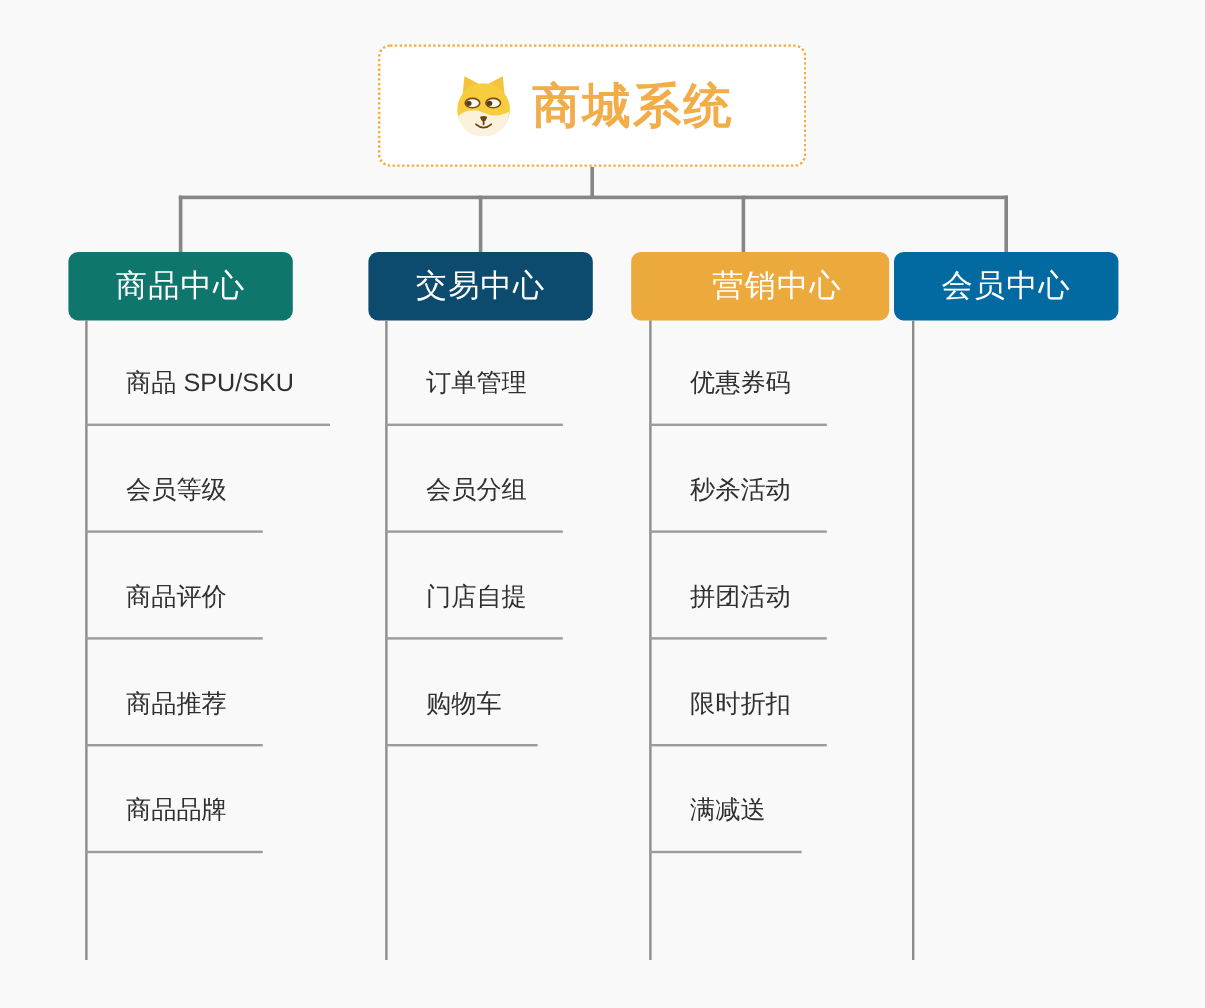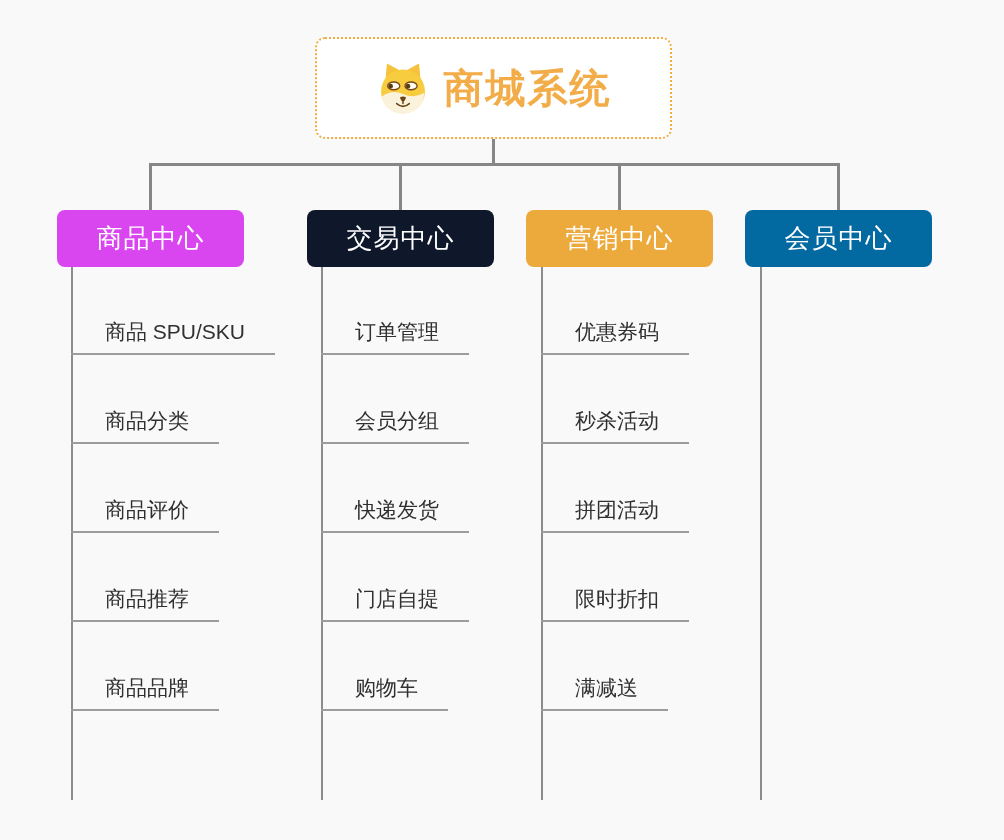--- a/index.html
+++ b/index.html
@@ -26,31 +26,31 @@
   .root-label{
     font-size:40px;font-weight:600;color:#f2ac48;letter-spacing:2px;white-space:nowrap;
   }
 
   
   .branch-box{
     position:absolute;top:210px;width:187px;height:57px;border-radius:8px;
     display:flex;align-items:center;justify-content:center;
     color:#ffffff;font-size:26px;letter-spacing:1px;
   }
-  .b0{background:#d946ef;}
-  .b1{background:#0f172a;}
-  .b2{background:#ecaa3d;}
+  .b0{background:#0f766e;}
+  .b1{background:#0c4a6e;}
+  .b2{background:#ecaa3d;padding-left:28px;}
   .b3{background:#0369a1;}
 
   
   .leaf-col{position:absolute;top:266px;}
   .leaf-row{height:89px;display:flex;align-items:flex-end;}
   .leaf-label{
     display:inline-block;
-    padding:0 30px 7px 34px;
+    padding:0 30px 20px 34px;
     border-bottom:2px solid #9c9c9c;
     font-size:21px;color:#303030;white-space:nowrap;
   }
 </style>
 </head>
 <body>
 
 <div class="canvas">
 
   <div class="vline" style="left:492px;top:139px;height:26px;"></div>
@@ -78,21 +78,21 @@
 
   <div class="branch-box b0" style="left:57px;">
     <span>商品中心</span>
   </div>
   <div class="trunk" style="left:71px;"></div>
   <div class="leaf-col" style="left:71px;">
     <div class="leaf-row">
         <span class="leaf-label">商品 SPU/SKU</span>
       </div>
     <div class="leaf-row">
-        <span class="leaf-label">商品分类</span>
+        <span class="leaf-label">会员等级</span>
       </div>
     <div class="leaf-row">
         <span class="leaf-label">商品评价</span>
       </div>
     <div class="leaf-row">
         <span class="leaf-label">商品推荐</span>
       </div>
     <div class="leaf-row">
         <span class="leaf-label">商品品牌</span>
       </div>
@@ -101,23 +101,20 @@
   <div class="branch-box b1" style="left:307px;">
     <span>交易中心</span>
   </div>
   <div class="trunk" style="left:321px;"></div>
   <div class="leaf-col" style="left:321px;">
     <div class="leaf-row">
         <span class="leaf-label">订单管理</span>
       </div>
     <div class="leaf-row">
         <span class="leaf-label">会员分组</span>
-      </div>
-    <div class="leaf-row">
-        <span class="leaf-label">快递发货</span>
       </div>
     <div class="leaf-row">
         <span class="leaf-label">门店自提</span>
       </div>
     <div class="leaf-row">
         <span class="leaf-label">购物车</span>
       </div>
   </div>
 
   <div class="branch-box b2" style="left:526px;">

